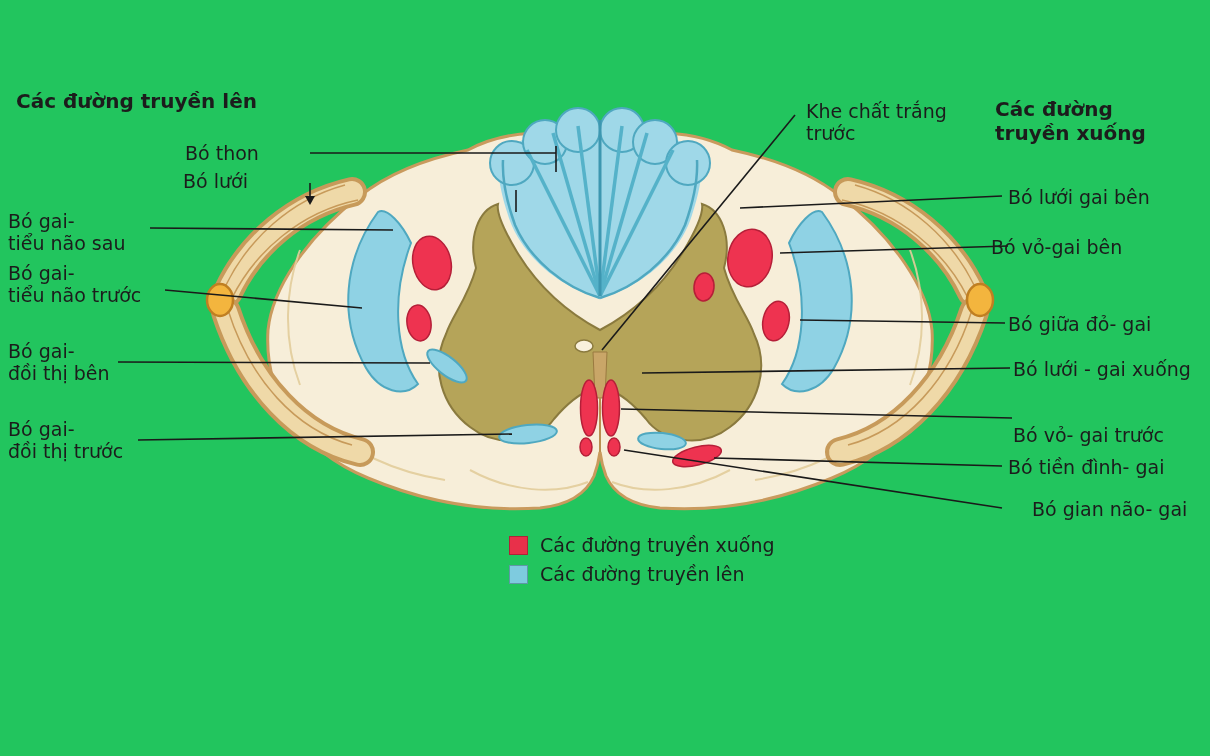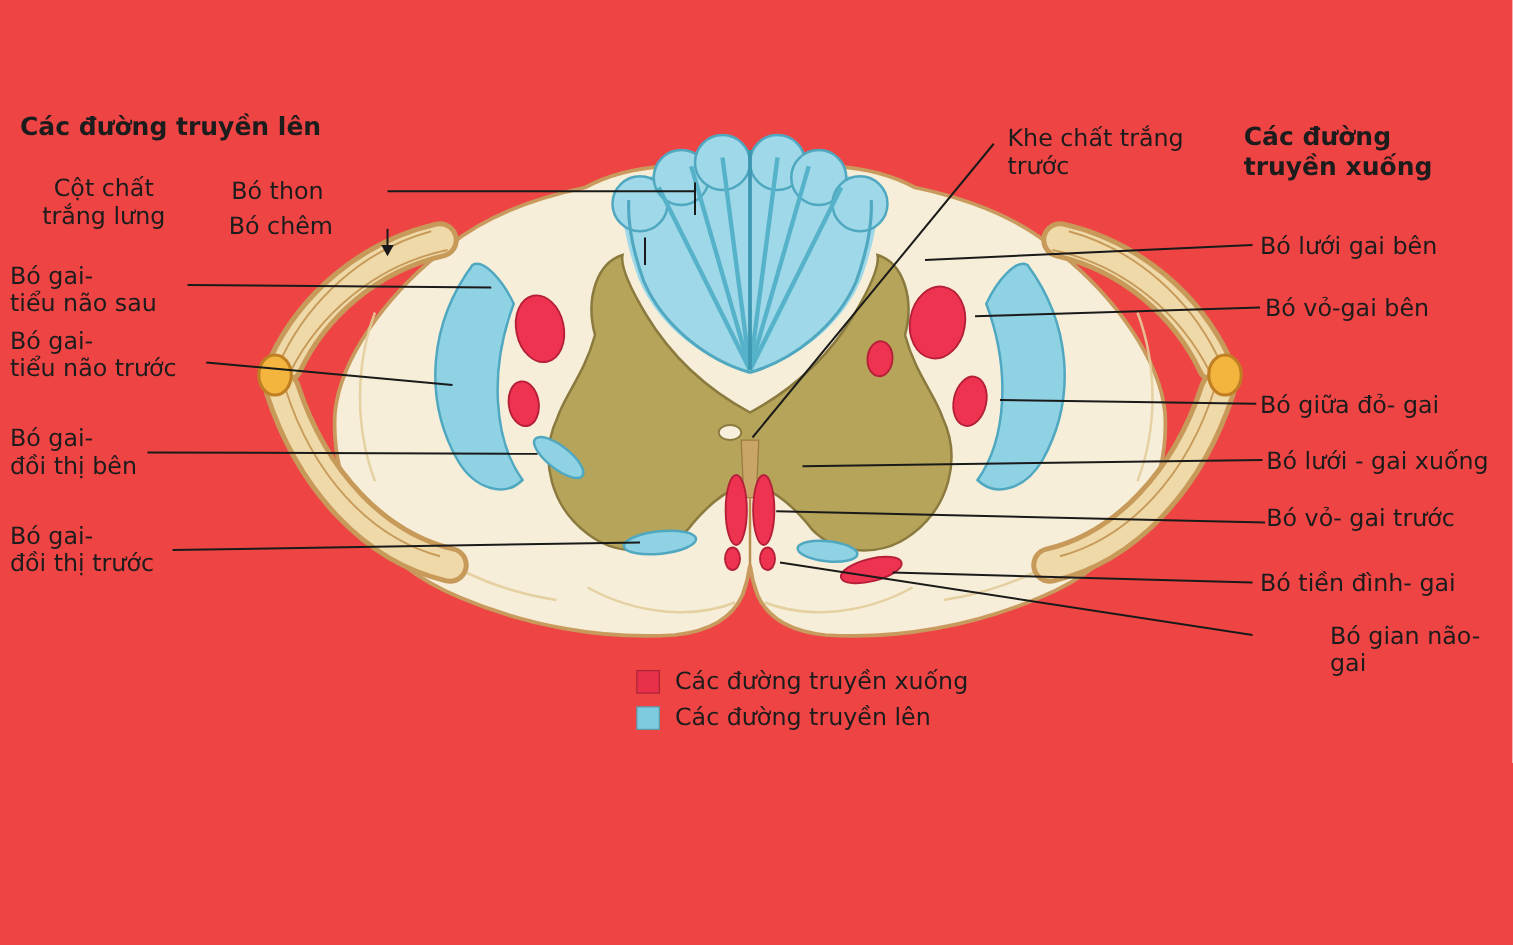--- a/index.html
+++ b/index.html
@@ -1,17 +1,17 @@
 <!DOCTYPE html>
 <html><head>
 <meta charset="utf-8">
 <style>
   html,body{margin:0;padding:0;background:#fff;}
   .canvas{
-    position:relative;width:1210px;height:756px;background:#ef4444;
+    position:relative;width:1210px;height:756px;background:#22c55e;
     font-family:"DejaVu Sans", sans-serif;color:#1c1c1c;overflow:hidden;
   }
   svg{position:absolute;left:0;top:0;}
   .lbl{
     position:absolute;font-size:19px;line-height:1.18;
     white-space:pre-line;color:#1c1c1c;
   }
   .hdr{font-weight:bold;font-size:20px;}
   .center{text-align:center;}
   .legend{position:absolute;left:509px;top:534px;display:flex;flex-direction:column;gap:7px;}
@@ -139,45 +139,43 @@
       <line x1="1008" y1="246" x2="780" y2="253"></line>
       <line x1="1005" y1="323" x2="800" y2="320"></line>
       <line x1="1010" y1="368" x2="642" y2="373"></line>
       <line x1="1012" y1="418" x2="621" y2="409"></line>
       <line x1="1002" y1="466" x2="714" y2="458"></line>
       <line x1="1002" y1="508" x2="624" y2="450"></line>
     </g>
   </svg>
 
   <div class="lbl hdr" style="left:16px;top:90px">Các đường truyền lên</div>
-  <div class="lbl center" style="left:18px;top:140px;width:130px">Cột chất
-trắng lưng</div>
   <div class="lbl" style="left:185px;top:142px">Bó thon</div>
-  <div class="lbl" style="left:183px;top:170px">Bó chêm</div>
+  <div class="lbl" style="left:183px;top:170px">Bó lưới</div>
   <div class="lbl" style="left:8px;top:210px">Bó gai-
 tiểu não sau</div>
   <div class="lbl" style="left:8px;top:262px">Bó gai-
 tiểu não trước</div>
   <div class="lbl" style="left:8px;top:340px">Bó gai-
 đồi thị bên</div>
   <div class="lbl" style="left:8px;top:418px">Bó gai-
 đồi thị trước</div>
 
   <div class="lbl hdr" style="left:995px;top:98px">Các đường
 truyền xuống</div>
 
   <div class="lbl" style="left:806px;top:100px">Khe chất trắng
 trước</div>
   <div class="lbl" style="left:1008px;top:186px">Bó lưới gai bên</div>
-  <div class="lbl" style="left:1012px;top:236px">Bó vỏ-gai bên</div>
+  <div class="lbl" style="left:991px;top:236px">Bó vỏ-gai bên</div>
   <div class="lbl" style="left:1008px;top:313px">Bó giữa đỏ- gai</div>
   <div class="lbl" style="left:1013px;top:358px">Bó lưới - gai xuống</div>
-  <div class="lbl" style="left:1013px;top:404px">Bó vỏ- gai trước</div>
+  <div class="lbl" style="left:1013px;top:424px">Bó vỏ- gai trước</div>
   <div class="lbl" style="left:1008px;top:456px">Bó tiền đình- gai</div>
-  <div class="lbl" style="left:1064px;top:498px">Bó gian não- gai</div>
+  <div class="lbl" style="left:1032px;top:498px">Bó gian não- gai</div>
 
   <div class="legend">
     <div class="legend-row">
       <span class="sw" style="background: rgb(232, 48, 74);"></span>
       <span class="txt">Các đường truyền xuống</span>
     </div>
     <div class="legend-row">
       <span class="sw" style="background: rgb(126, 203, 223);"></span>
       <span class="txt">Các đường truyền lên</span>
     </div>

